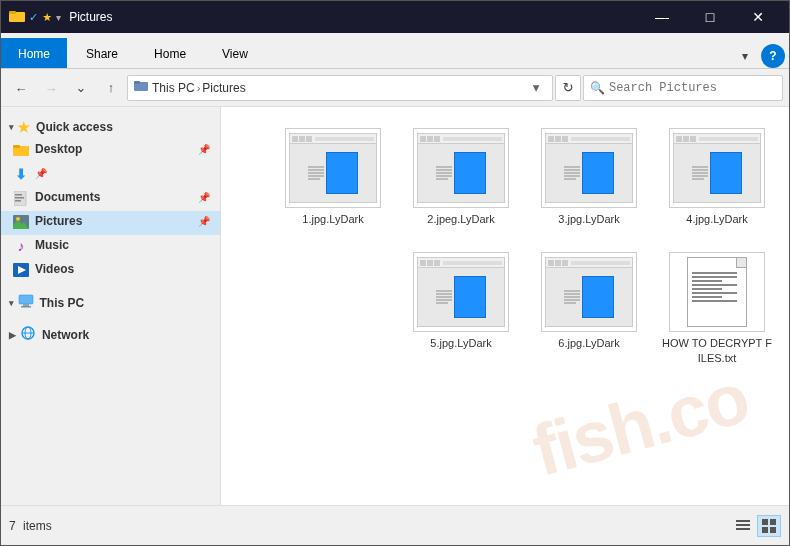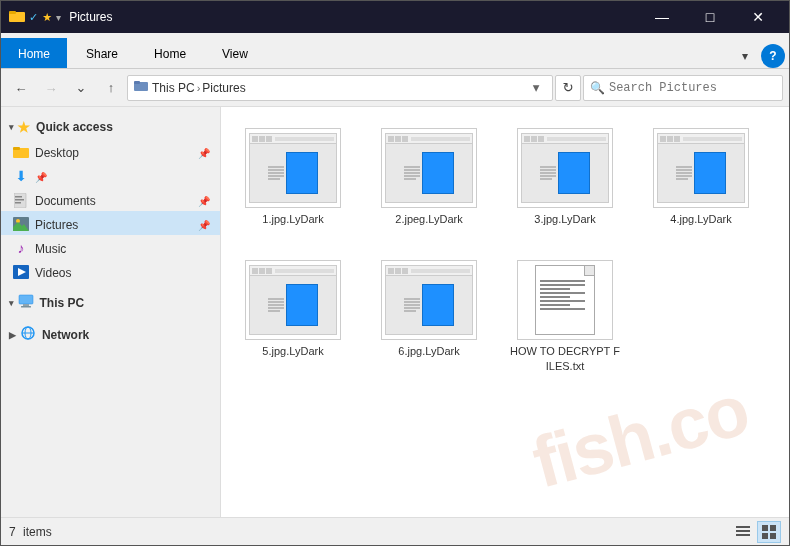--- a/index.html
+++ b/index.html
@@ -218,26 +218,27 @@
     .sidebar {
       width: 220px;
       background: #f0f0f0;
       border-right: 1px solid #ddd;
       overflow-y: auto;
       flex-shrink: 0;
       padding: 4px 0;
     }
     .sidebar-item {
       display: flex;
-      align-items: flex-end;
+      align-items: flex-start;
       padding: 3px 8px 3px 12px;
       cursor: pointer;
       font-size: 12px;
       color: #333;
       height: 24px;
+      font-weight: bold;
     }
     .sidebar-item.active { background: #cce4f7; }
     .sidebar-icon {
       width: 16px;
       height: 16px;
       margin-right: 6px;
       flex-shrink: 0;
       display: flex;
       align-items: center;
       justify-content: center;
@@ -290,24 +291,25 @@
       user-select: none;
       font-family: Impact, Arial, sans-serif;
       letter-spacing: -2px;
       z-index: 0;
     }
 
     
     .file-grid {
       display: flex;
       flex-wrap: wrap;
-      gap: 16px;
+      gap: 8px;
       padding: 4px;
       position: relative;
       z-index: 1;
+      justify-content: flex-end;
     }
 
     .file-item {
       width: 120px;
       display: flex;
       flex-direction: column;
       align-items: center;
       padding: 8px 4px;
       cursor: pointer;
       border: 1px solid transparent;
@@ -412,21 +414,21 @@
       margin-top: 4px;
       text-align: center;
       font-size: 11px;
       color: #333;
       line-height: 1.3;
       word-break: break-all;
     }
 
     
     .status-bar {
-      height: 28px;
+      height: 40px;
       background: #f0f0f0;
       border-top: 1px solid #ddd;
       display: flex;
       align-items: center;
       padding: 0 8px;
       font-size: 12px;
       color: #333;
       flex-shrink: 0;
     }
     .status-bar-text { flex: 1; }

